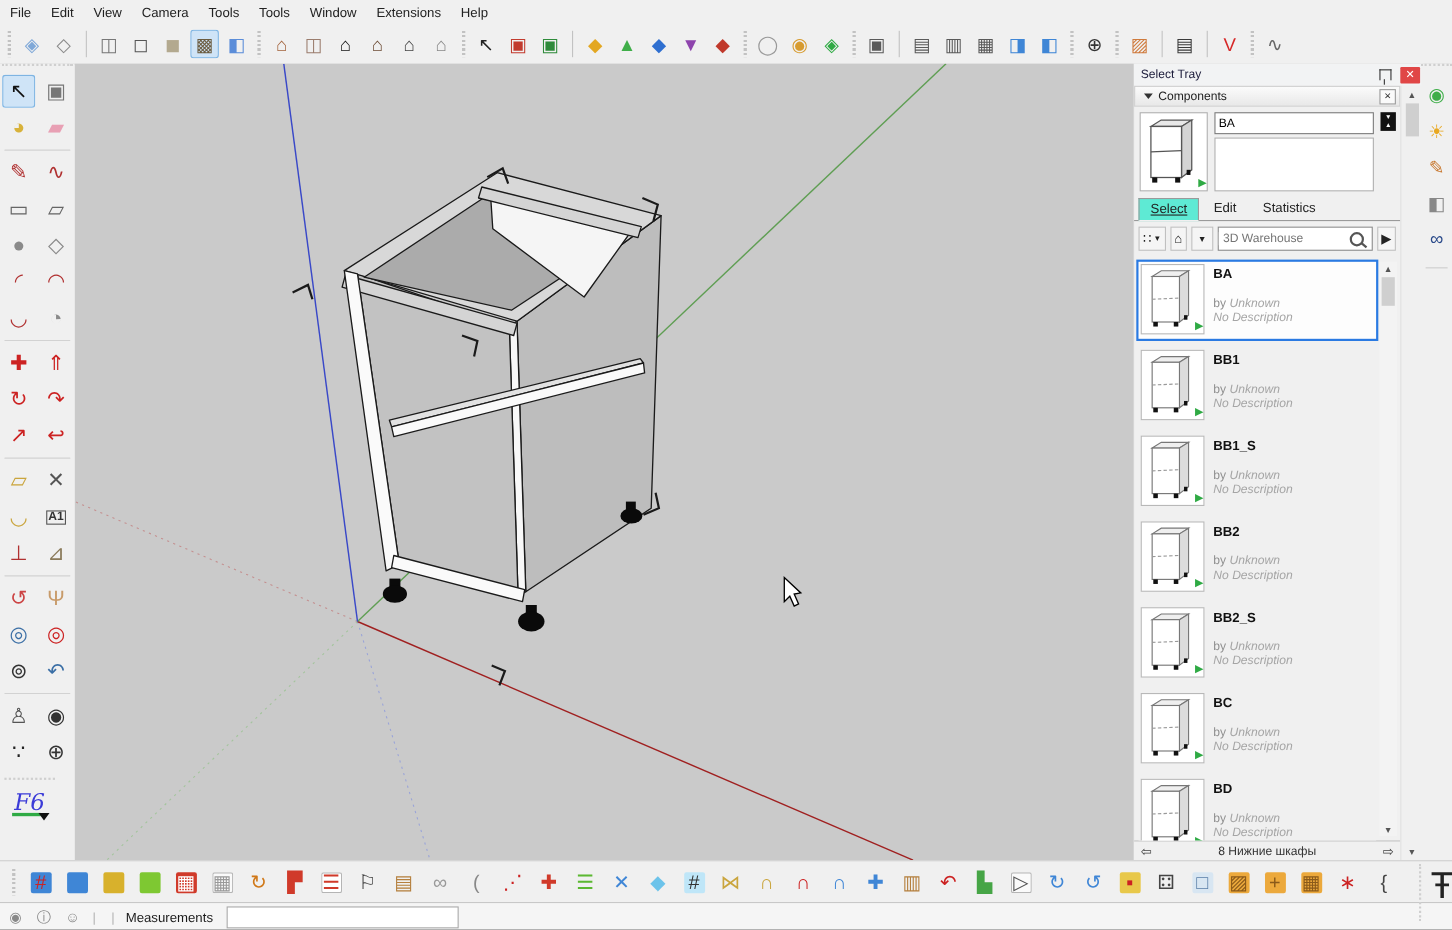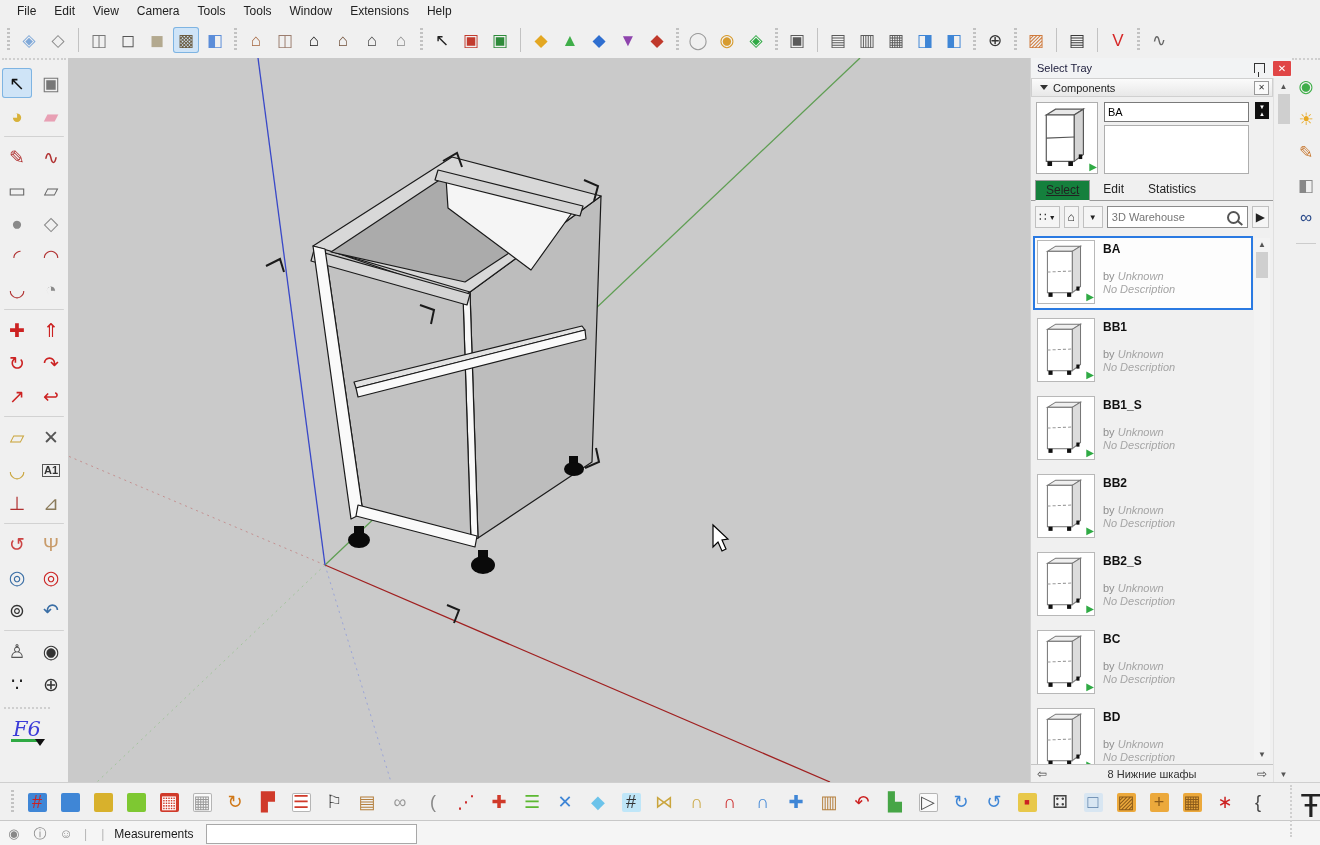--- a/index.html
+++ b/index.html
@@ -1,19 +1,19 @@
 <!DOCTYPE html>
 <html><head>
 <meta charset="utf-8">
 <style>
   html,body{margin:0;padding:0;background:#666;}
   .app{position:relative;width:1320px;height:845px;background:#f0f0f0;
        font-family:"Liberation Sans",sans-serif;overflow:hidden;color:#222;}
   
-  .menubar{height:22px;display:flex;align-items:center;padding-left:8px;font-size:12px;background:#f0f0f0;}
+  .menubar{height:22px;display:flex;align-items:center;padding-left:0;font-size:12px;background:#f0f0f0;}
   .mi{padding:3px 9px;cursor:default;}
   
   .toptb{height:36px;display:flex;align-items:center;padding:0 4px;background:#f0f0f0;border-bottom:1px solid #bdbdbd;gap:3px;}
   .ti{width:26px;height:26px;display:flex;align-items:center;justify-content:center;border-radius:3px;flex:0 0 auto;}
   .ti .gbox{min-width:19px;height:19px;display:flex;align-items:center;justify-content:center;border-radius:2px;}
   .ti .g{font-size:17px;line-height:1;}
   .ti.active{background:#cfe4f7;box-shadow:inset 0 0 0 1px #7eb4e2;}
   .ti.sep{width:9px;}.ti.grip{width:9px;}
   .ti.sep::before{content:'';width:1px;height:24px;background:#c2c2c2;}
   .ti.grip::before{content:'';width:3px;height:24px;background:repeating-linear-gradient(#c2c2c2 0 2px,transparent 2px 4px);}
@@ -47,21 +47,21 @@
   .tri{width:0;height:0;border-left:4px solid transparent;border-right:4px solid transparent;border-top:5px solid #333;}
   .sxbtn{width:13px;height:12px;border:1px solid #999;background:#fafafa;font-size:8px;display:flex;align-items:center;justify-content:center;color:#333;}
   .comp-top{display:flex;gap:6px;padding:5px 4px 5px 5px;height:72px;}
   .thumb-big{width:60px;height:70px;background:#fff;border:1px solid #aeaeae;position:relative;flex:0 0 auto;}
   .fields{flex:1;display:flex;flex-direction:column;gap:3px;min-width:0;}
   .fields input{height:16px;border:1px solid #7a7a7a;font-family:"Liberation Sans",sans-serif;font-size:11px;padding:1px 3px;}
   .descbox{flex:1;background:#fff;border:1px solid #aeaeae;}
   .swapbtn{width:14px;height:17px;background:#111;color:#fff;display:flex;flex-direction:column;align-items:center;justify-content:center;font-size:6px;line-height:1;gap:1px;flex:0 0 auto;}
   .tabs{display:flex;align-items:flex-end;height:21px;border-bottom:1px solid #9a9a9a;padding-left:4px;gap:2px;}
   .tab{font-size:12px;padding:2px 10px 3px;border:1px solid transparent;color:#222;}
-  .tab.active{background:#15803d;border-color:#9a9a9a;border-bottom-color:#f0f0f0;margin-bottom:-1px;text-decoration:underline;}
+  .tab.active{background:#5eead4;border-color:#9a9a9a;border-bottom-color:#f0f0f0;margin-bottom:-1px;text-decoration:underline;}
   .controls{height:26px;display:flex;align-items:center;gap:4px;padding:3px 4px;}
   .cbtn{height:20px;border:1px solid #c0c0c0;background:#f5f5f5;display:flex;align-items:center;justify-content:center;font-size:12px;padding:0 3px;}
   .searchwrap{flex:1;height:20px;background:#fff;border:1px solid #8a8a8a;display:flex;align-items:center;min-width:0;}
   .searchwrap input{flex:1;border:none;outline:none;font-family:Liberation Sans, sans-serif;font-size:11px;padding:0 4px;min-width:0;}
   .mag{width:9px;height:9px;border:2px solid #555;border-radius:50%;position:relative;margin:0 7px 0 2px;flex:0 0 auto;}
   .mag::after{content:'';position:absolute;width:6px;height:2px;background:#555;right:-5px;bottom:-2px;transform:rotate(40deg);}
   .comp-list{flex:1;overflow:hidden;position:relative;padding:5px 22px 0 4px;min-height:0;}
   .citem{display:flex;gap:8px;height:66px;margin-bottom:8px;padding:2px;background:#f0f0f0;}
   .citem.active{box-shadow:0 0 0 2px #2a7ae2;background:#fdfdfd;}
   .cthumb{width:56px;height:62px;background:#fff;border:1px solid #b8b8b8;position:relative;flex:0 0 auto;}

